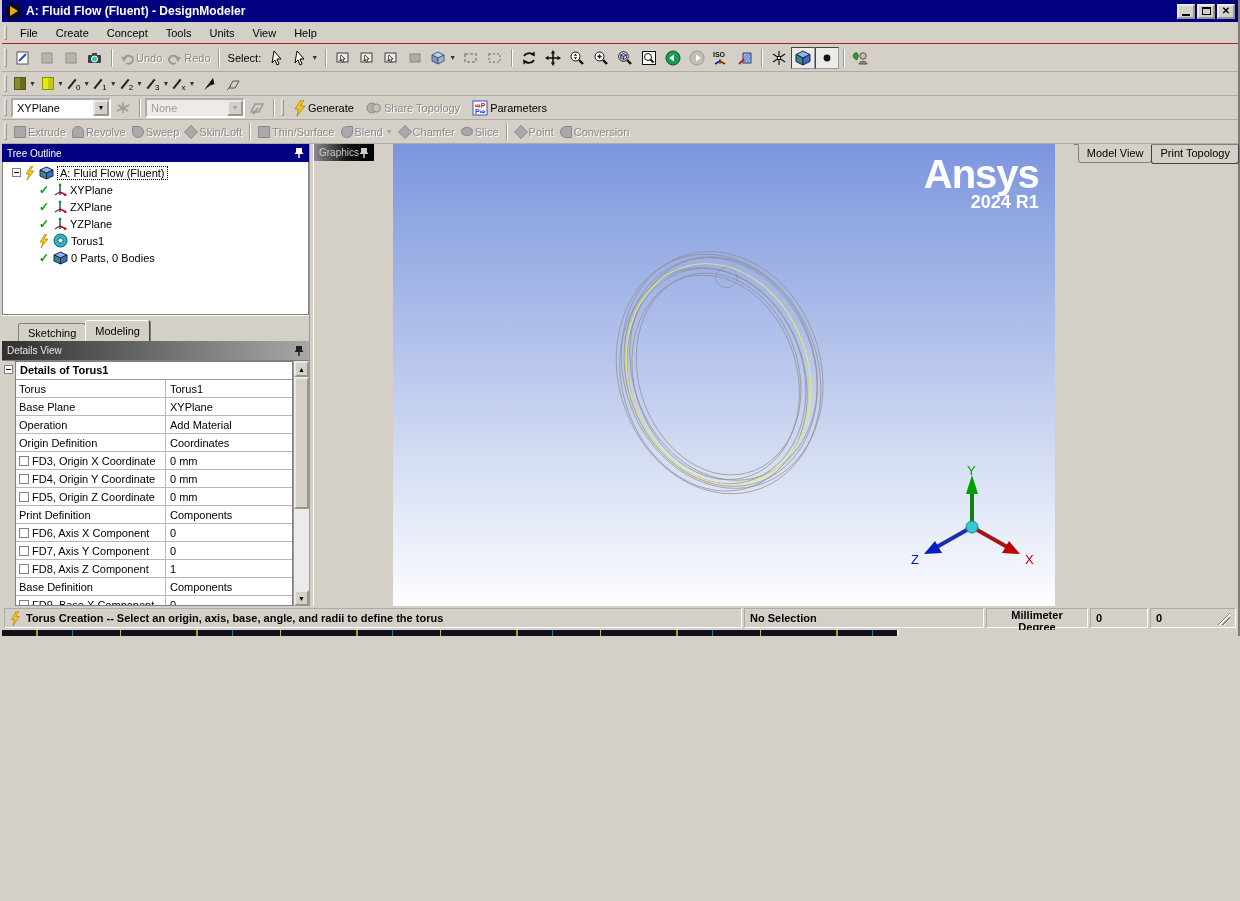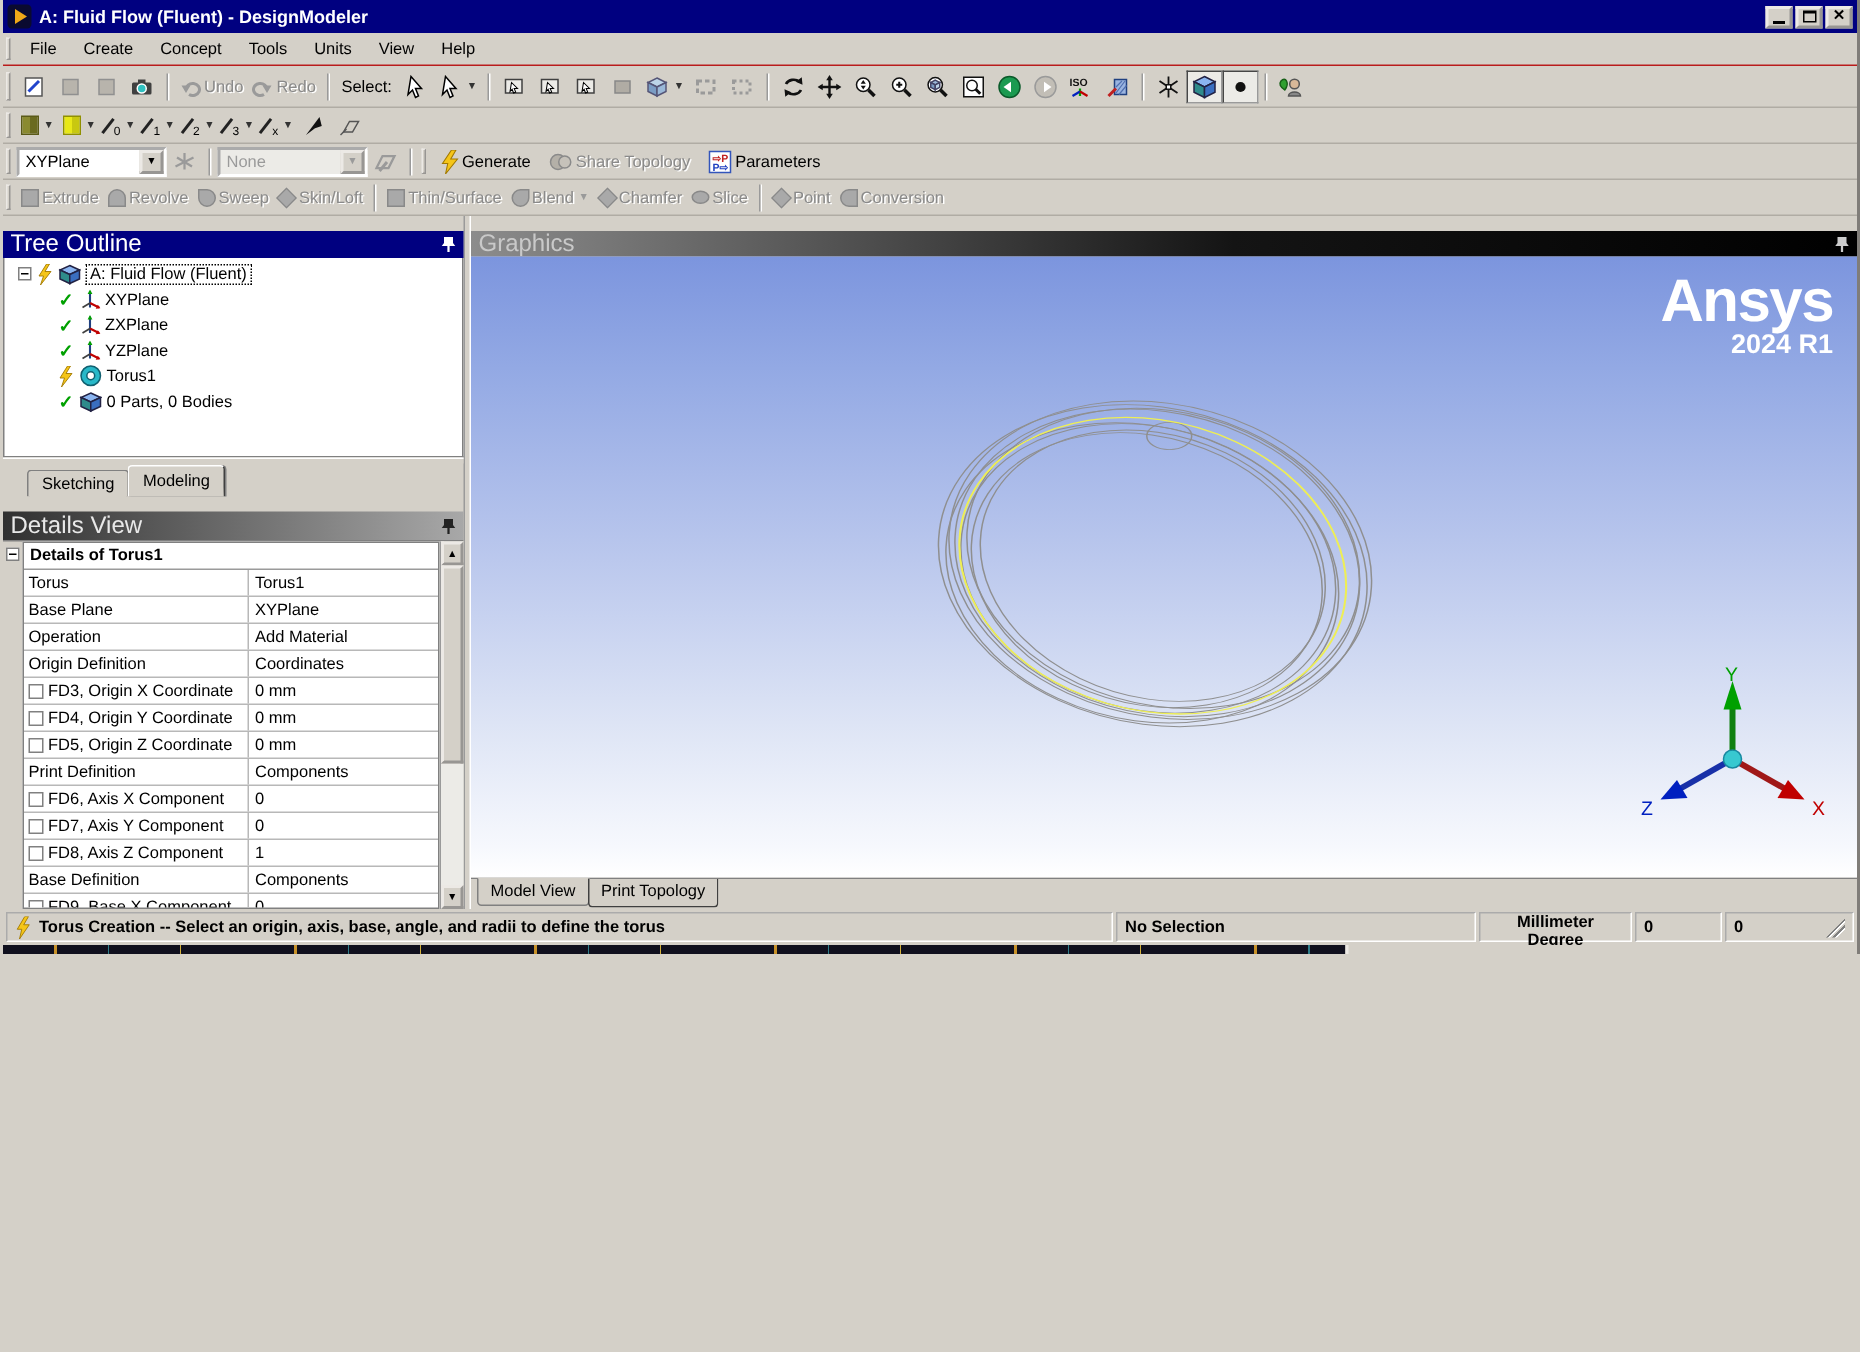--- a/index.html
+++ b/index.html
@@ -54,23 +54,23 @@
 
   .slash { width:2px; height:12px; background:#222; transform:rotate(38deg); margin:0 1px; }
   .subnum { font-size:8px; align-self:flex-end; margin-bottom:2px; }
   .colico { display:flex; border:1px solid #6a6a20; }
   .colico span { width:5px; height:11px; display:block; }
 
   
   .main { flex:1; display:flex; min-height:0; }
   .left { width:308px; flex:none; display:flex; flex-direction:column; border-right:1px solid #9a9a9a; }
   .vsash { width:3px; background:#d4d0c8; flex:none; }
-  .right { flex:1; display:flex; flex-direction:column; min-width:0; border-left:1px solid #fff; }
-
-  .phead { height:18px; display:flex; align-items:center; padding:0 5px; flex:none; font-size:16px;margin-top:10px; }
+  .right { flex:1; display:flex; flex-direction:row; min-width:0; border-left:1px solid #fff;gap:19px; }
+
+  .phead { height:18px; display:flex; align-items:center; padding:0 5px; flex:none; font-size:10px; }
   .phead .ptitle { flex:1; }
   .phead.navy { background:#000080; color:#fff; }
   .phead.gradA { background:linear-gradient(to right,#8c8c8c,#141414 55%,#000); color:#c9c9c9; height:17px; }
   .phead.gradB { background:linear-gradient(to right,#303030,#a8a8a8); color:#e8e8e8; height:19px; }
 
   .tree { flex:1; background:#fff; border:1px solid #808080; border-top:none; overflow:hidden; padding-top:2px; }
   .trow { height:17px; display:flex; align-items:center; gap:3px; white-space:nowrap; }
   .trow .ind0 { width:6px; flex:none; } .trow .ind1 { width:32px; flex:none; }
   .expander { width:9px; height:9px; border:1px solid #808080; background:#fff; display:flex; align-items:center; justify-content:center; flex:none; }
   .expander i { display:block; width:5px; height:1px; background:#000; }

